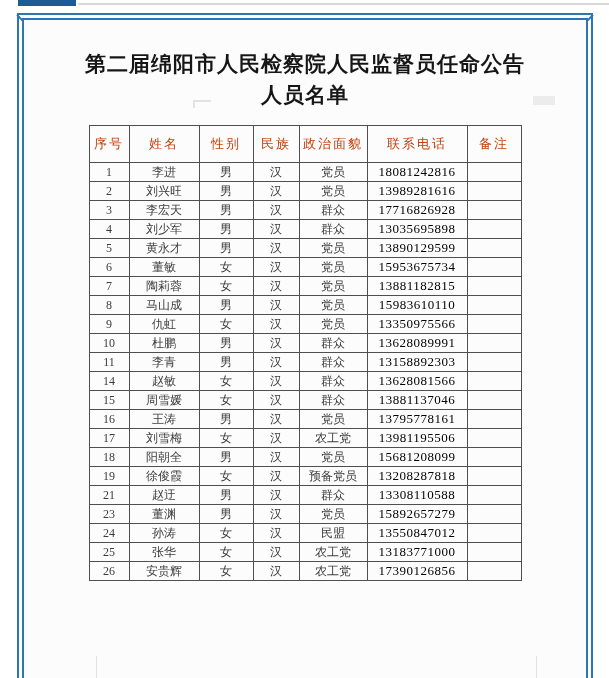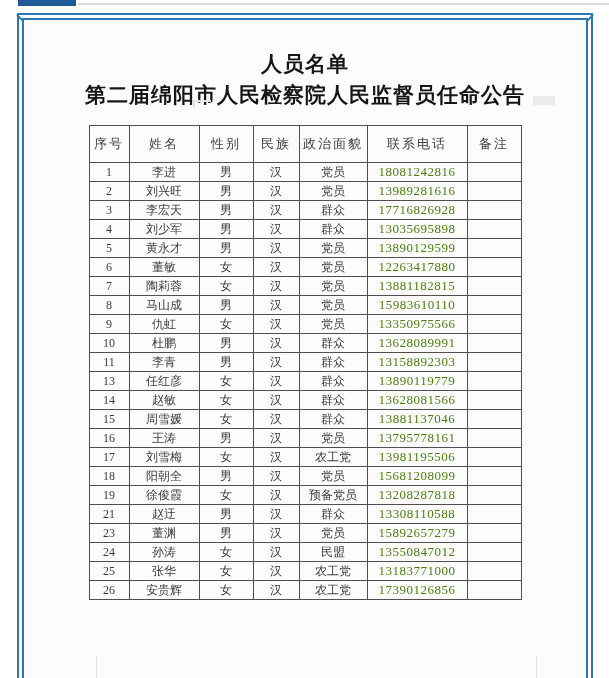--- a/index.html
+++ b/index.html
@@ -45,24 +45,24 @@
   table.roster {
     margin: 15px auto 0 auto; width: 432px;
     border-collapse: collapse; table-layout: fixed;
     font-size: 12px; color: #3c3c3c;
   }
   table.roster th, table.roster td {
     border: 1px solid #4f4f4f; text-align: center; vertical-align: middle;
     overflow: hidden; white-space: nowrap;
   }
   table.roster th {
-    height: 37px; font-weight: normal; font-size: 13px; letter-spacing: 2px; color: #404040;
+    height: 37px; font-weight: normal; font-size: 13px; letter-spacing: 2px; color: #c2410c;
   }
   table.roster td { height: 18px; line-height: 18px; }
-  td.c-phone { font-family: "Liberation Serif", "DejaVu Serif", serif; font-size: 13px; letter-spacing: 0.5px; color: #4d7c0f; }
+  td.c-phone { font-family: "Liberation Serif", "DejaVu Serif", serif; font-size: 13px; letter-spacing: 0.5px; color: #000000; }
   td.c-no { font-size: 12px; }
 </style>
 </head>
 <body>
 
 <div class="screen">
 
   <div class="accent-bar"></div>
   <div class="top-line"></div>
 
@@ -73,22 +73,22 @@
     <div class="frame-inner">
       <div class="page">
 
         <div class="guide guide-title-left"></div>
         <div class="guide guide-title-left2"></div>
         <div class="guide guide-title-right"></div>
         <div class="guide guide-bottom-left"></div>
         <div class="guide guide-bottom-right"></div>
 
         <div class="doc-title">
+          <div>第二届绵阳市人民检察院人民监督员任命公告</div>
           <div>人员名单</div>
-          <div>第二届绵阳市人民检察院人民监督员任命公告</div>
         </div>
 
         <table class="roster">
           <colgroup>
             <col style="width:40px">
               <col style="width:70px">
               <col style="width:54px">
             <col style="width:46px">
               <col style="width:68px">
               <col style="width:100px">
@@ -150,21 +150,21 @@
                 <td class="c-political">党员</td>
                 <td class="c-phone">13890129599</td>
                 <td class="c-note"></td>
               </tr>
               <tr>
                 <td class="c-no">6</td>
                 <td class="c-name">董敏</td>
                 <td class="c-gender">女</td>
                 <td class="c-ethnicity">汉</td>
                 <td class="c-political">党员</td>
-                <td class="c-phone">12263417880</td>
+                <td class="c-phone">15953675734</td>
                 <td class="c-note"></td>
               </tr>
               <tr>
                 <td class="c-no">7</td>
                 <td class="c-name">陶莉蓉</td>
                 <td class="c-gender">女</td>
                 <td class="c-ethnicity">汉</td>
                 <td class="c-political">党员</td>
                 <td class="c-phone">13881182815</td>
                 <td class="c-note"></td>
@@ -196,29 +196,20 @@
                 <td class="c-phone">13628089991</td>
                 <td class="c-note"></td>
               </tr>
               <tr>
                 <td class="c-no">11</td>
                 <td class="c-name">李青</td>
                 <td class="c-gender">男</td>
                 <td class="c-ethnicity">汉</td>
                 <td class="c-political">群众</td>
                 <td class="c-phone">13158892303</td>
-                <td class="c-note"></td>
-              </tr>
-              <tr>
-                <td class="c-no">13</td>
-                <td class="c-name">任红彦</td>
-                <td class="c-gender">女</td>
-                <td class="c-ethnicity">汉</td>
-                <td class="c-political">群众</td>
-                <td class="c-phone">13890119779</td>
                 <td class="c-note"></td>
               </tr>
               <tr>
                 <td class="c-no">14</td>
                 <td class="c-name">赵敏</td>
                 <td class="c-gender">女</td>
                 <td class="c-ethnicity">汉</td>
                 <td class="c-political">群众</td>
                 <td class="c-phone">13628081566</td>
                 <td class="c-note"></td>

